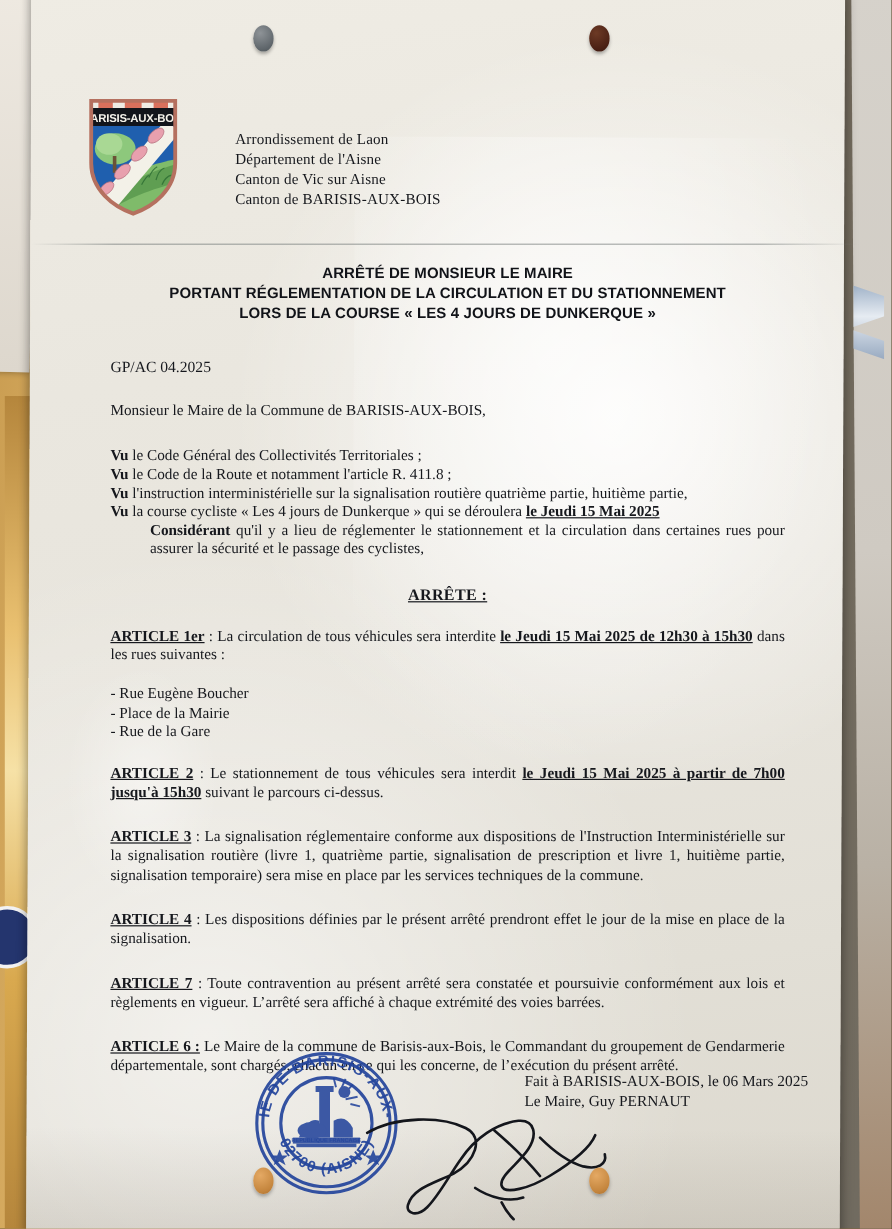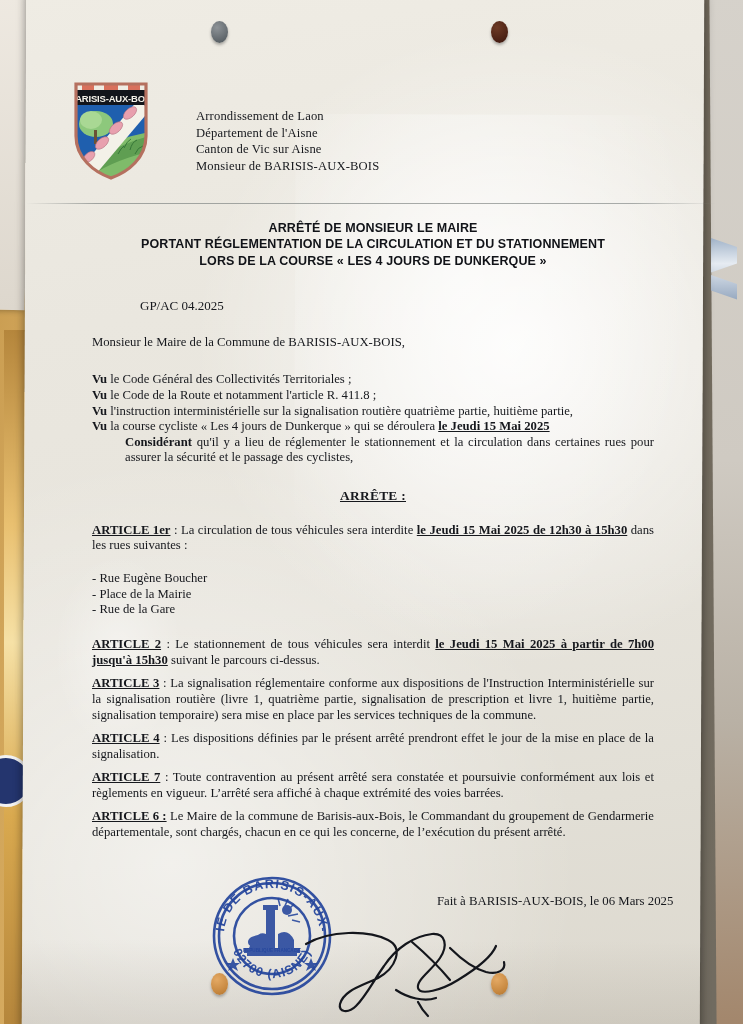--- a/index.html
+++ b/index.html
@@ -173,38 +173,37 @@
     font-size: 12.5px;
     line-height: 16.4px;
     letter-spacing: .1px;
     color: #111318;
     margin: 10px 0 0 0;
     padding: 0 4px;
   }
   .ref {
     margin-top: 29px;
     font-size: 13px;
-    margin-left: 48px;
   }
   .salut { margin-top: 21px; }
   .vu-block { margin-top: 22px; }
   .vu-block div { white-space: normal; }
   .vu-block b, .consid b { font-weight: bold; text-align: center; }
   .consid { margin-top: 0; text-align: justify; margin-left: 33px; }
   .arrete-head {
     text-align: center;
     font-weight: bold;
     font-size: 13.4px;
     margin-top: 22px;
     letter-spacing: .3px;
   }
   .u { text-decoration: underline; }
   .ub { font-weight: bold; text-decoration: underline; }
   .art { margin-top: 19px; text-align: justify; }
-  .art-j { margin-top: 8px; text-align: justify; }
+  .art-j { margin-top: 22px; text-align: justify; }
   .streets { margin-top: 17px; line-height: 15.8px; }
   .artlabel { font-weight: bold; text-decoration: underline; }
 
   
   .sign-block {
     position: absolute;
     left: 437px; top: 893px;
     color: #16181d;
     font-size: 12.8px;
     line-height: 17px;
@@ -284,21 +283,21 @@
           <rect x="0" y="12" width="78" height="15" fill="#12151b"></rect>
           <text x="39" y="24" text-anchor="middle" fill="#f4f2ea" font-family="Liberation Sans, sans-serif" font-size="9.5" font-weight="bold" letter-spacing="-.2">BARISIS-AUX-BOIS</text>
         </g>
         <path d="M4 6 H74 V58 C74 80 56 94 39 100 C22 94 4 80 4 58 Z" fill="none" stroke="#b5705f" stroke-width="3.2"></path>
       </svg>
     </div>
     <div class="header-lines">
       <div>Arrondissement de Laon</div>
       <div>Département de l'Aisne</div>
       <div>Canton de Vic sur Aisne</div>
-      <div>Monsieur de BARISIS-AUX-BOIS</div>
+      <div>Canton de BARISIS-AUX-BOIS</div>
     </div>
   </div>
 
   <div class="hr-top"></div>
 
   <div class="doc">
 
     <div class="title">
       <div>ARRÊTÉ DE MONSIEUR LE MAIRE</div>
       <div>PORTANT RÉGLEMENTATION DE LA CIRCULATION ET DU STATIONNEMENT</div>
@@ -346,20 +345,21 @@
     </div>
 
     <div class="art-j">
       <span class="artlabel">ARTICLE 6 :</span><span> </span><span>Le Maire de la commune de Barisis-aux-Bois, le Commandant du groupement de Gendarmerie départementale, sont chargés, chacun en ce qui les concerne, de l’exécution du présent arrêté.</span>
     </div>
 
   </div>
 
   <div class="sign-block">
     <div>Fait à BARISIS-AUX-BOIS, le 06 Mars 2025</div>
+    <div>Le Maire, Guy PERNAUT</div>
   </div>
 
   <div class="stamp">
     <svg width="128" height="128" viewBox="0 0 128 128">
       <defs>
         <path id="arcTop" d="M 16,64 A 48,48 0 0 1 112,64"></path>
         <path id="arcBot" d="M 22,64 A 42,42 0 0 0 106,64"></path>
       </defs>
       <g fill="none" stroke="#24459c" stroke-width="2.6" opacity=".92">
         <circle cx="64" cy="64" r="58"></circle>

